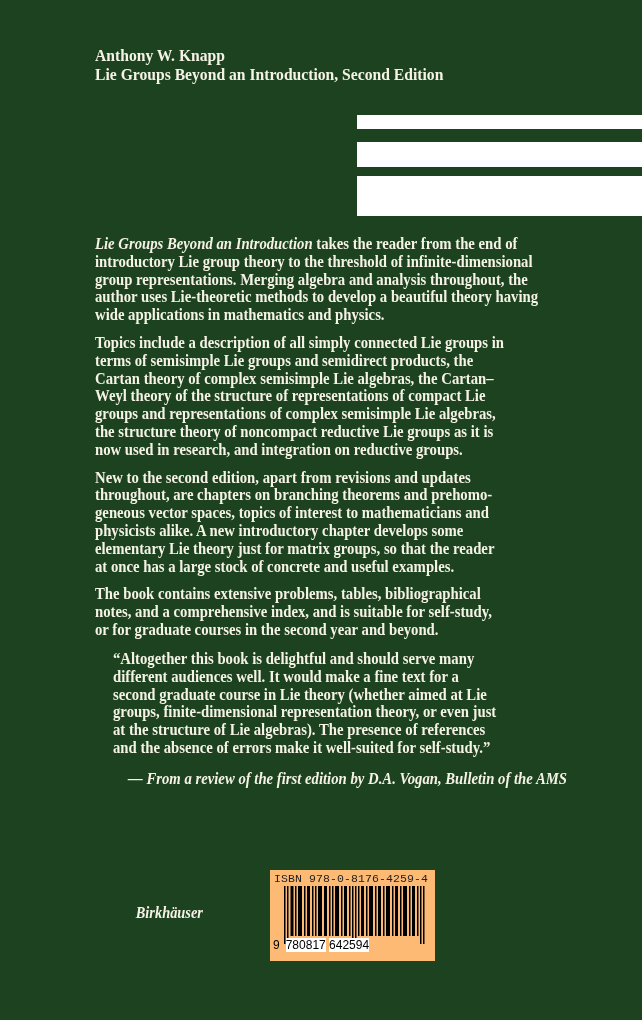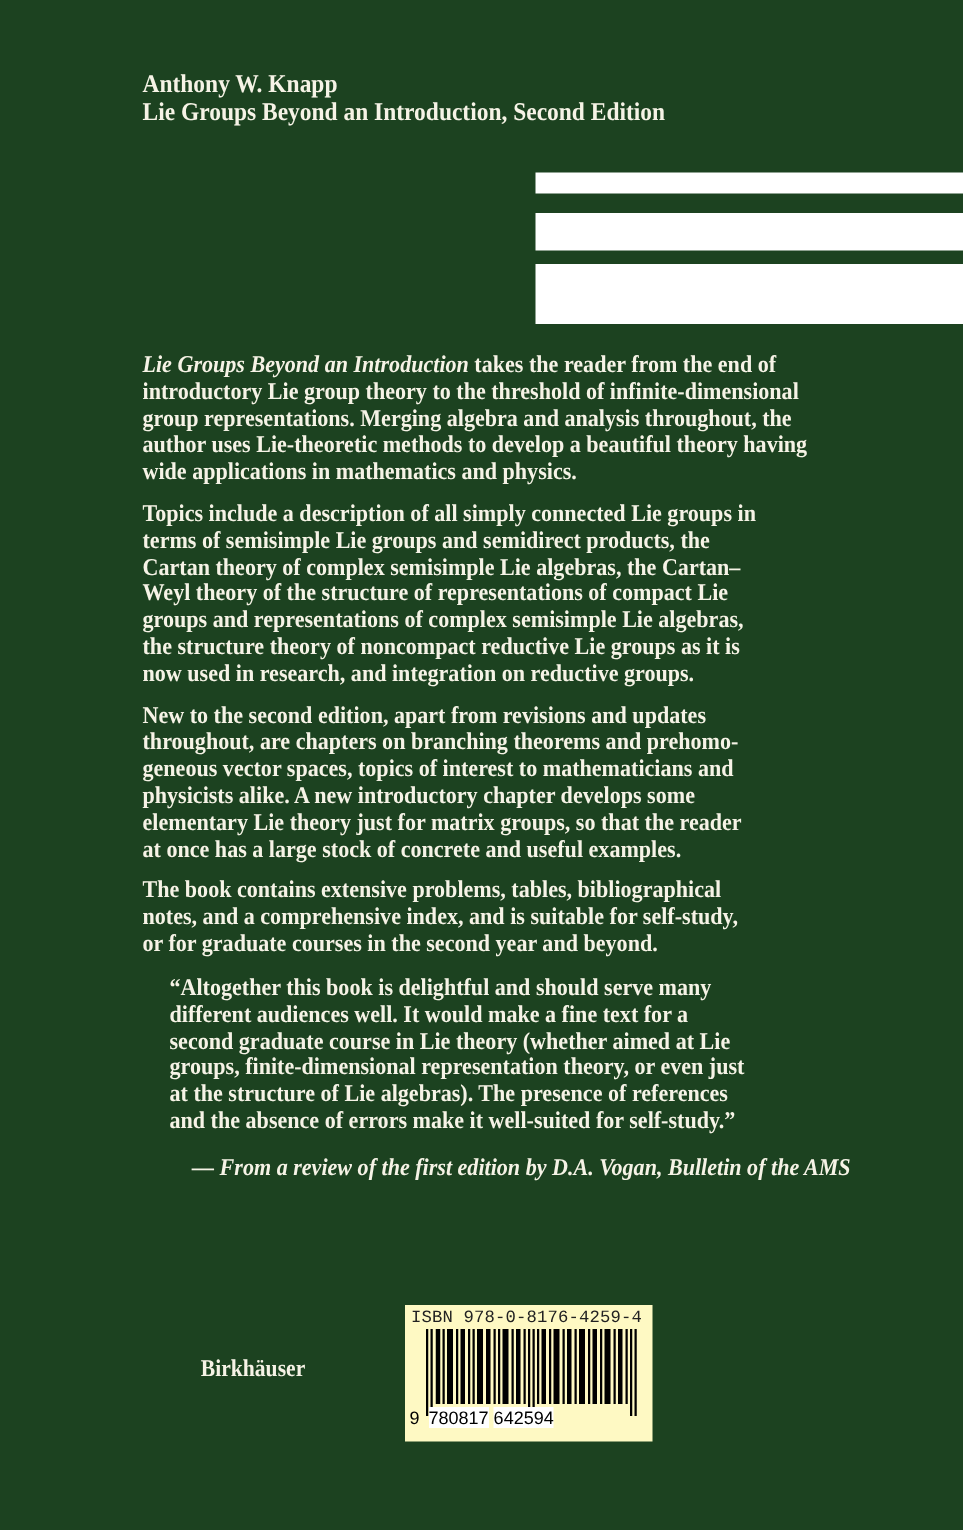--- a/index.html
+++ b/index.html
@@ -76,35 +76,35 @@
   
   #publisher {
     left: 92px;
     top: 902px;
     width: 154px;
     text-align: center;
     font-weight: bold;
     font-size: 16px;
     line-height: 21.5px;
   }
-  #publisher .pub-name { }
+  #publisher .pub-name { font-style: italic; }
   #publisher .inner {
     display: inline-block;
     transform: scaleX(0.9);
     transform-origin: center top;
     white-space: nowrap;
   }
 
   
   #barcode-box {
     left: 270px;
     top: 870px;
     width: 165px;
     height: 91px;
-    background: #fef9c3;
+    background: #fdba74;
     box-sizing: border-box;
   }
   #barcode-isbn {
     position: absolute;
     left: 4px;
     top: 2px;
     font-family: "Liberation Mono", "DejaVu Sans Mono", monospace;
     font-size: 11.5px;
     color: #222;
     letter-spacing: 0.1px;

